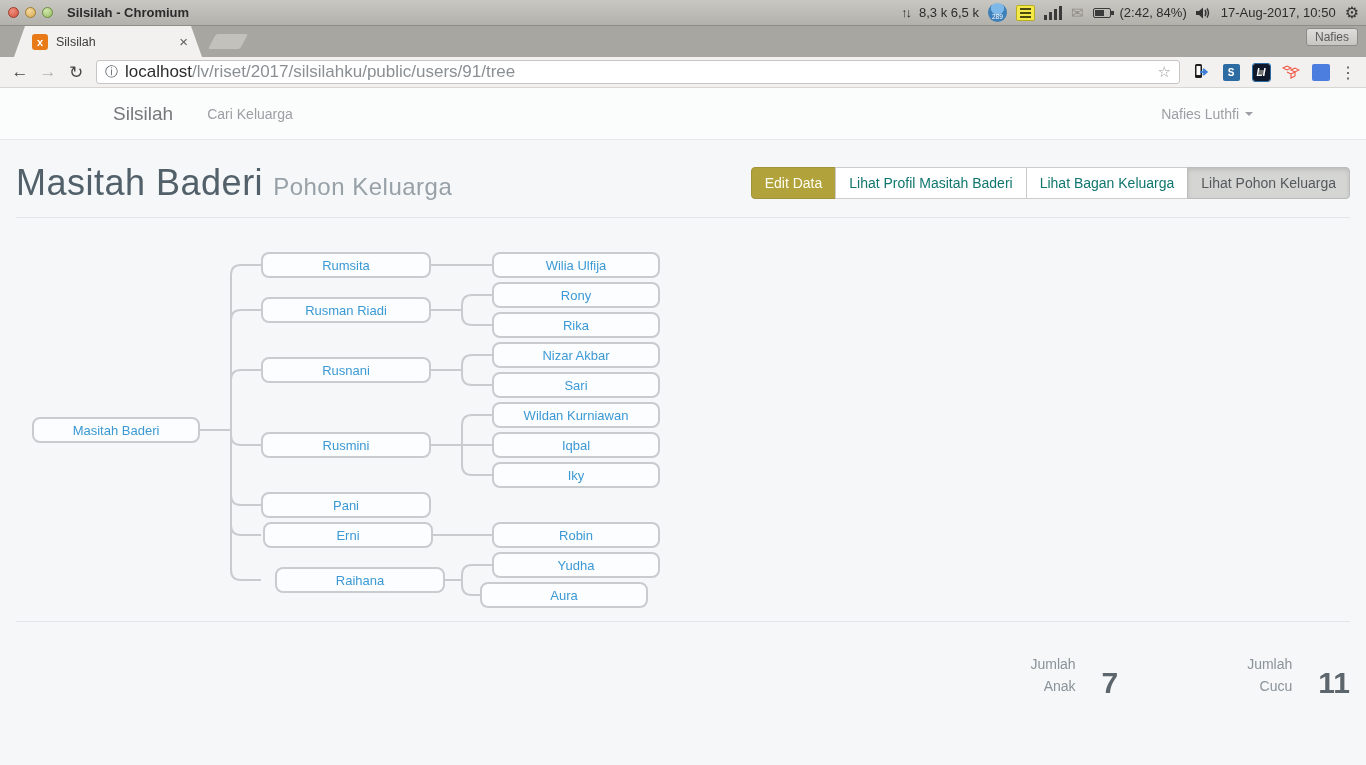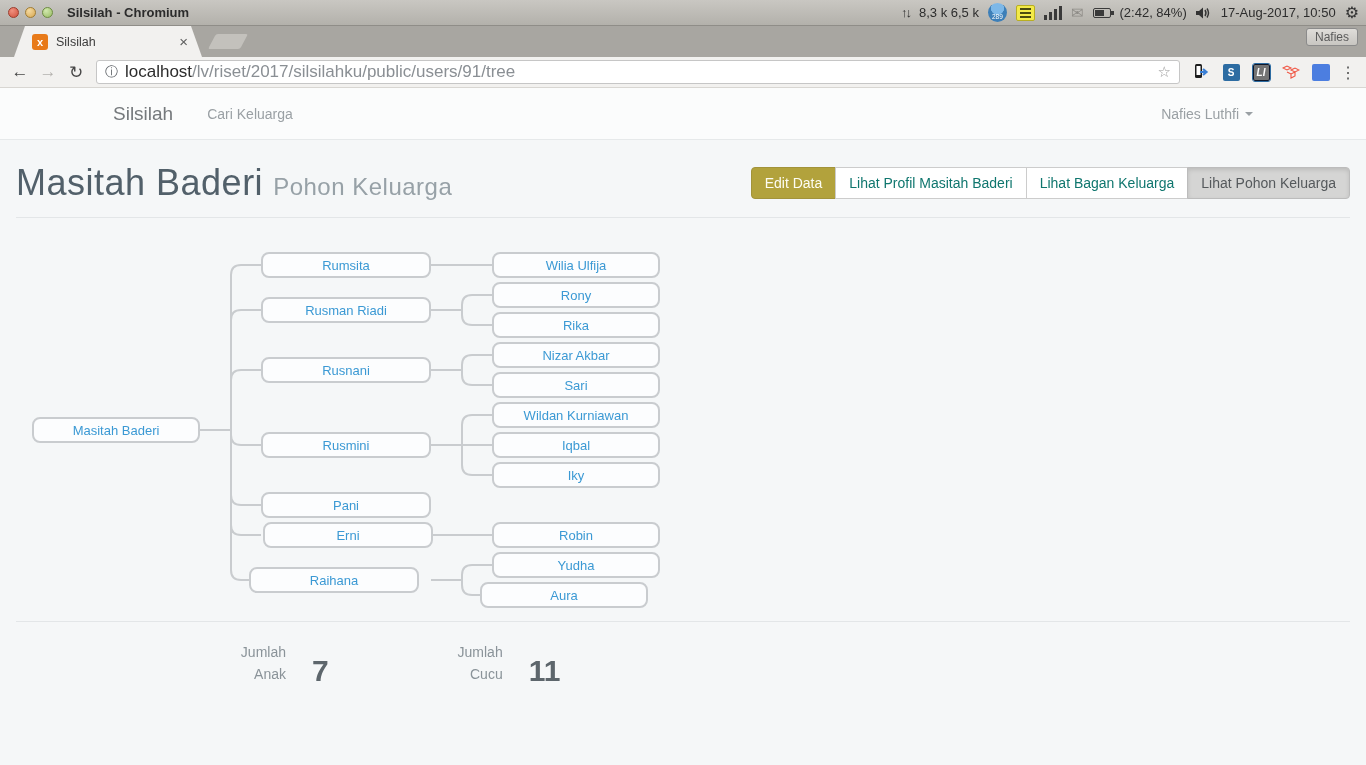--- a/index.html
+++ b/index.html
@@ -71,21 +71,21 @@
   .btn:last-child { border-radius:0 4px 4px 0; }
   .btn + .btn { margin-left:-1px; }
   .btn.warn { background:#b2a23c; border-color:#a2933a; color:#fdfdf3; }
   .btn.active { background:#d5d5d4; border-color:#bcbcbc; color:#55595c; box-shadow:inset 0 2px 4px rgba(0,0,0,.12); }
   hr.rule { border:none; border-top:1px solid #e3e6e8; margin-top:13px; }
 
   #tree { position:relative; height:356px; margin-top:34px; }
   #tree svg { position:absolute; left:0; top:0; }
   .tnode { position:absolute; height:26px; background:#fcfdfe; border:2px solid #c9cccf; border-radius:8px; color:#3b99d4; font-size:13px; display:flex; align-items:center; justify-content:center; }
 
-  #stats { display:flex; align-items:flex-end; margin:20px 0 0 214px; gap:26px; }
+  #stats { display:flex; align-items:flex-end; margin:32px 0 0 214px; gap:26px;justify-content:flex-end; }
   .statlabel { width:56px; text-align:right; font-size:14px; color:#8a9399; line-height:1.55; }
   .statval { font-size:30px; font-weight:bold; color:#5d666c; line-height:.95; }
   .statgap { width:66px; }
 </style>
 </head>
 <body>
 
 <div id="screen">
 
   <div id="titlebar">
@@ -149,21 +149,21 @@
       <svg width="18" height="18" viewBox="0 0 18 18">
           <rect x="3" y="1" width="7" height="14" rx="1.5" fill="#1d1d1d"></rect>
           <rect x="4.5" y="3" width="4" height="9" fill="#fff"></rect>
           <path d="M8 9 h6 M11 6 l3.5 3 L11 12" stroke="#3a7fd5" stroke-width="2.2" fill="none"></path>
         </svg>
     </span>
     <span class="extbtn">
         <span class="ext-square" style="background:#2d6ca2">S</span>
       </span>
     <span class="extbtn">
-        <span class="ext-square" style="background:#737373; border:1px solid #0f172a; outline:1px solid #2d6ca2;font-style:italic;">LI</span>
+        <span class="ext-square" style="background:#737373; border:6px solid #0f172a; outline:1px solid #2d6ca2;font-style:italic;">LI</span>
       </span>
     <span class="extbtn">
       <svg width="18" height="14" viewBox="0 0 18 14">
           <path d="M1 3 l4 -2 4 2 -4 2z M9 5 l4 -2 4 2 -4 2z M5 7 l4 2 4 -2 M9 9 v4 l4 -2 v-4" stroke="#f05340" stroke-width="1.1" fill="none"></path>
         </svg>
     </span>
     <span class="extbtn">
         <span class="ext-square" style="background:#4c7ee0; width:18px;"></span>
       </span>
     <span class="menudots">⋮</span>
@@ -206,21 +206,21 @@
           <div class="tnode" style="left: 245px; top: 105px; width: 170px;">Rusnani</div>
           <div class="tnode" style="left: 476px; top: 90px; width: 168px;">Nizar Akbar</div>
           <div class="tnode" style="left: 476px; top: 120px; width: 168px;">Sari</div>
           <div class="tnode" style="left: 245px; top: 180px; width: 170px;">Rusmini</div>
           <div class="tnode" style="left: 476px; top: 150px; width: 168px;">Wildan Kurniawan</div>
           <div class="tnode" style="left: 476px; top: 180px; width: 168px;">Iqbal</div>
           <div class="tnode" style="left: 476px; top: 210px; width: 168px;">Iky</div>
           <div class="tnode" style="left: 245px; top: 240px; width: 170px;">Pani</div>
           <div class="tnode" style="left: 247px; top: 270px; width: 170px;">Erni</div>
           <div class="tnode" style="left: 476px; top: 270px; width: 168px;">Robin</div>
-          <div class="tnode" style="left: 233px; top: 315px; width: 170px;">Raihana</div>
+          <div class="tnode" style="left: 259px; top: 315px; width: 170px;">Raihana</div>
           <div class="tnode" style="left: 476px; top: 300px; width: 168px;">Yudha</div>
           <div class="tnode" style="left: 464px; top: 330px; width: 168px;">Aura</div>
         </div>
 
       <hr class="rule">
       <div id="stats">
         <span class="statlabel">Jumlah Anak</span>
         <span class="statval">7</span>
         <span class="statgap"></span>
         <span class="statlabel">Jumlah Cucu</span>

